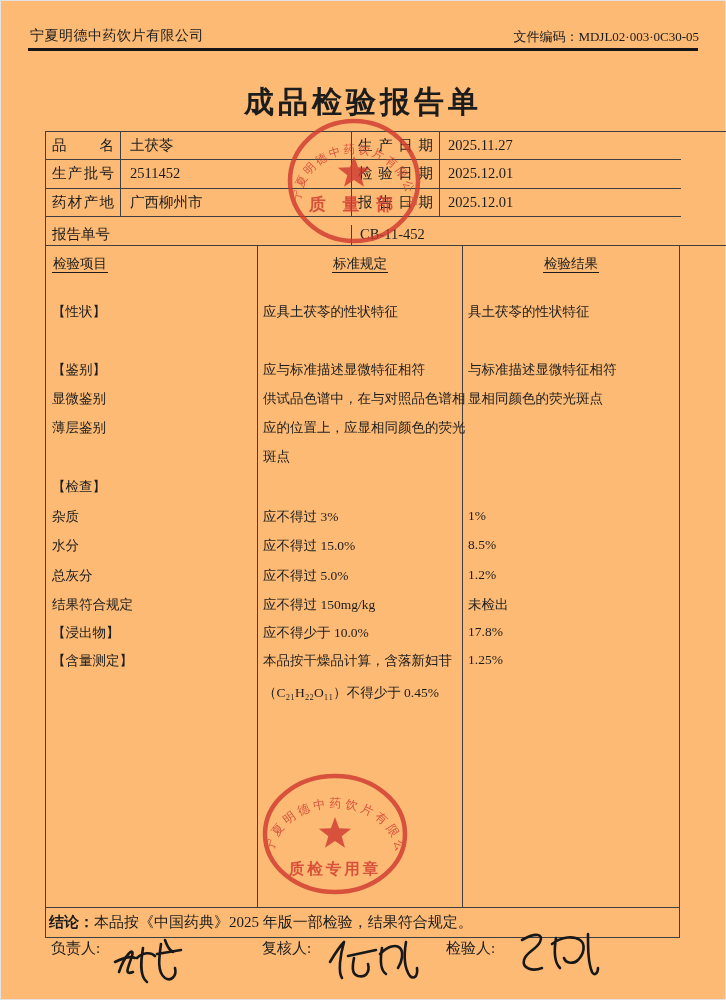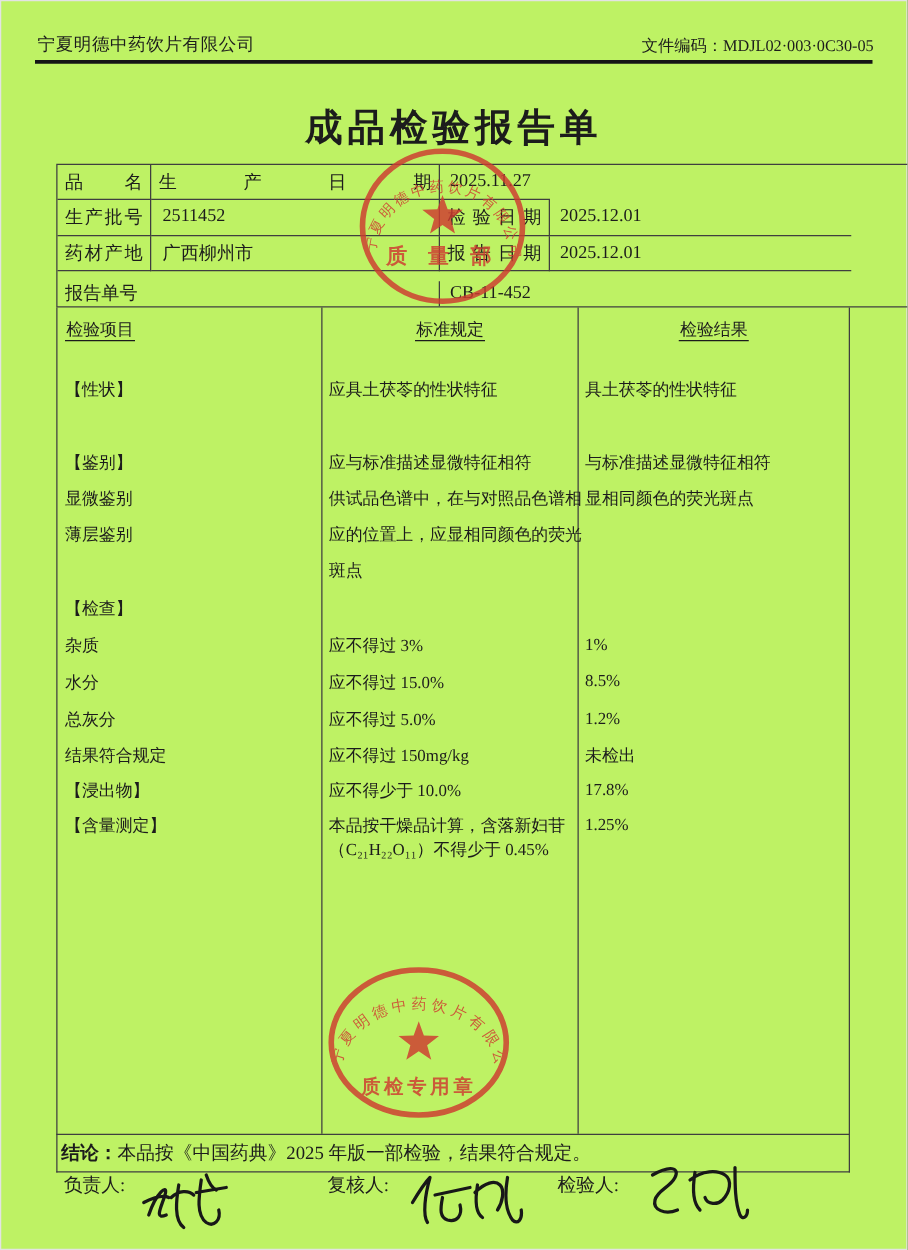--- a/index.html
+++ b/index.html
@@ -1,18 +1,18 @@
 <!DOCTYPE html>
 <html><head>
 <meta charset="utf-8">
 <style>
   html,body{margin:0;padding:0;background:#888;}
   .page{
     position:relative;width:726px;height:1000px;margin:0 auto;
-    background:#bef264;overflow:hidden;
+    background:#fdba74;overflow:hidden;
     font-family:"Liberation Serif","DejaVu Serif",serif;
     color:#1c1c1c;box-shadow:inset 0 0 0 1px #e3e3e3;
   }
   .hdr-company{position:absolute;left:30px;top:27px;font-size:14px;letter-spacing:.5px;}
   .hdr-code{position:absolute;right:27px;top:28px;font-size:13px;}
   .hdr-rule{position:absolute;left:28px;top:48px;width:670px;height:3px;background:#151515;}
   .doc-title{position:absolute;left:0;top:82px;width:726px;text-align:center;margin:0;
     font-family:"Liberation Sans","DejaVu Sans",sans-serif;
     font-size:30px;font-weight:bold;letter-spacing:4px;}
 
@@ -68,20 +68,23 @@
   <div class="hdr-code"><span>文件编码：</span><span>MDJL02·003·0C30-05</span></div>
   <div class="hdr-rule"></div>
 
   <h1 class="doc-title">成品检验报告单</h1>
 
   <div class="info-table">
 
     <div class="cell " style="grid-row: 1;">
         <span class="lbl-justify">品名</span>
       </div>
+      <div class="cell value" style="grid-row: 1;">
+        <span>土茯苓</span>
+      </div>
       <div class="cell " style="grid-row: 1;">
         <span class="lbl-justify">生产日期</span>
       </div>
       <div class="cell last-col value2" style="grid-row: 1;">
         <span>2025.11.27</span>
       </div>
       <div class="cell " style="grid-row: 2;">
         <span class="lbl-justify">生产批号</span>
       </div>
       <div class="cell value" style="grid-row: 2;">
@@ -173,21 +176,21 @@
         <div class="t-line" style="top: 378px;">
           <div class="t-cell item">【浸出物】</div>
           <div class="t-cell standard">应不得少于 10.0%</div>
           <div class="t-cell result">17.8%</div>
         </div>
         <div class="t-line" style="top: 406px;">
           <div class="t-cell item">【含量测定】</div>
           <div class="t-cell standard">本品按干燥品计算，含落新妇苷</div>
           <div class="t-cell result">1.25%</div>
         </div>
-        <div class="t-line" style="top: 425px;">
+        <div class="t-line" style="top: 438px;">
           <div class="t-cell item"></div>
           <div class="t-cell standard">（C₂₁H₂₂O₁₁）不得少于 0.45%</div>
           <div class="t-cell result"></div>
         </div>
       </div>
   </div>
 
   <div class="conclusion-row">
     <span class="c-label">结论：</span>
     <span>本品按《中国药典》2025 年版一部检验，结果符合规定。</span>

